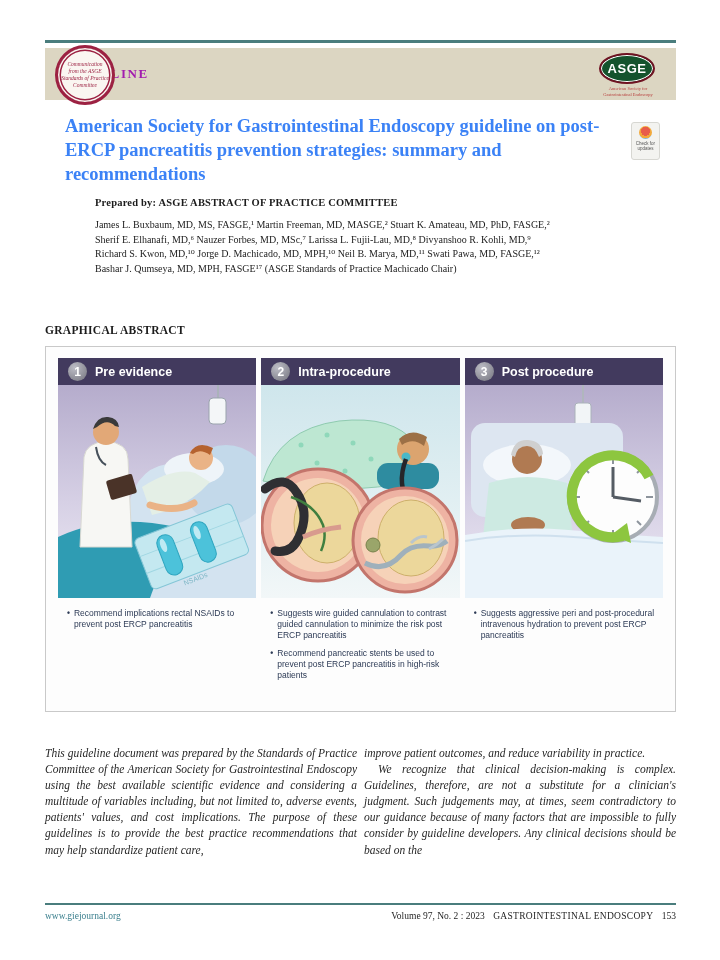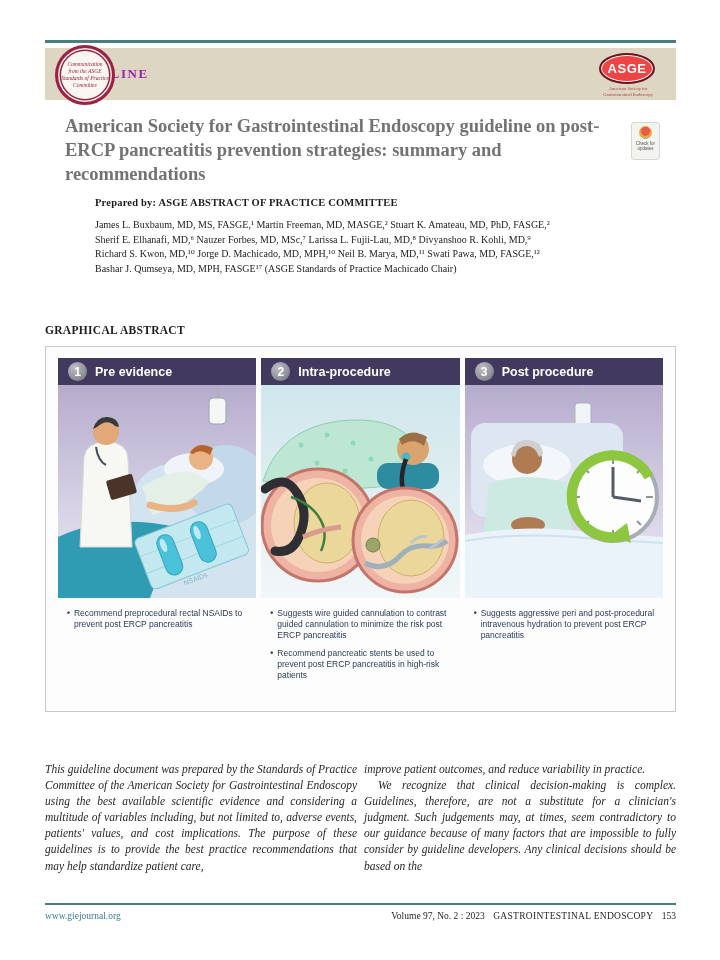--- a/index.html
+++ b/index.html
@@ -13,27 +13,27 @@
   
   .rule-top { position:absolute; left:45px; top:40px; width:631px; height:3px; background:#4a7d7d; }
   .band { position:absolute; left:45px; top:48px; width:631px; height:52px; background:#dcd6c2; }
   .band-label { position:absolute; left:15px; right:0; top:18px; text-align:left;
     font-size:13px; font-weight:bold; letter-spacing:1.6px; color:#a21caf; }
   .stamp { position:absolute; left:55px; top:45px; width:60px; height:60px; border-radius:50%;
     background:#faf6f1; border:3px solid #9c2142; box-shadow: inset 0 0 0 1.5px #faf6f1, inset 0 0 0 3px #9c2142;
     display:flex; flex-direction:column; justify-content:center; align-items:center; text-align:center; padding:4px; }
   .stamp-line { font-size:5.5px; color:#9c2142; font-style:italic; line-height:1.25; white-space:nowrap; }
   .asge-logo { position:absolute; left:599px; top:53px; width:58px; text-align:center; }
-  .asge-oval { width:56px; height:31px; background:#ef4444; border:2px solid #6f1222; border-radius:50%;
+  .asge-oval { width:56px; height:31px; background:#14532d; border:2px solid #6f1222; border-radius:50%;
     color:#ffffff; font-family:"Liberation Sans",sans-serif; font-weight:bold; font-size:13px;
     line-height:27px; letter-spacing:0.5px; box-shadow: inset 0 0 0 1px #ffffff; }
   .asge-sub { font-size:4.5px; color:#b8413f; margin-top:2px; line-height:1.25; }
 
   
-  .title { position:absolute; left:65px; top:114px; width:556px; color:#737373;
+  .title { position:absolute; left:65px; top:114px; width:556px; color:#3b82f6;
     font-size:18.5px; font-weight:bold; line-height:1.3; }
   .update-badge { position:absolute; left:631px; top:122px; width:29px; height:38px;
     background:#f3f3f0; border:1px solid #d7d7d2; border-radius:3px;
     display:flex; flex-direction:column; align-items:center; padding-top:3px; }
   .badge-dot { width:13px; height:13px; border-radius:50%;
     background: radial-gradient(circle at 50% 40%, #e85d4a 0 45%, #f2a93b 45% 70%, #7fb5d5 70% 100%); }
   .badge-text { font-family:"Liberation Sans",sans-serif; font-size:4.5px; color:#555;
     text-align:center; line-height:1.2; margin-top:2px; }
   .prepared { position:absolute; left:95px; top:197px; font-size:10.5px; font-weight:bold; letter-spacing:0.2px; }
   .authors { position:absolute; left:95px; top:218px; width:552px; font-size:10px; font-weight:normal; line-height:1.45; }
@@ -54,21 +54,21 @@
   .illus { height:213px; background: linear-gradient(180deg,#b5accc 0%, #d6d0e5 55%, #efecf5 100%);
     position:relative; overflow:hidden; flex:none; }
   .illus svg { position:absolute; inset:0; }
   .bullets { padding:10px 4px 0 9px; }
   .bullet { display:flex; gap:4px; margin-bottom:7px;
     font-family:"Liberation Sans",sans-serif; font-size:8.5px; line-height:1.3; color:#2c3a55; }
   .bullet::before { content:"\2022"; font-weight:bold; color:#2c3a55; }
 
   
   .col { position:absolute; top:745px; width:312px; font-style:italic; font-size:11.5px;
-    line-height:1.4; text-align:justify; color:#262626;margin-top:16px; }
+    line-height:1.4; text-align:justify; color:#262626; }
   .col-left { left:45px; }
   .col-right { left:364px; }
   .col p { margin:0; }
   .col p + p { text-indent:14px; }
 
   
   .rule-bottom { position:absolute; left:45px; top:903px; width:631px; height:2px; background:#4a7d7d; }
   .footer-left { position:absolute; left:45px; top:911px; font-size:9.5px; color:#3a7f8d; }
   .footer-right { position:absolute; right:44px; top:911px; font-size:9.5px; color:#1f1f1f; }
   .footer-right span { margin-left:6px; }
@@ -139,21 +139,21 @@
               <line x1="82" y1="170" x2="186" y2="170" stroke="#9fd6e2" stroke-width="1"></line>
               <rect x="102" y="140" width="17" height="42" rx="8.5" fill="#4cc2da" stroke="#2ea5bf"></rect>
               <rect x="138" y="140" width="17" height="42" rx="8.5" fill="#4cc2da" stroke="#2ea5bf"></rect>
               <ellipse cx="108" cy="150" rx="3" ry="7" fill="#bfeaf3"></ellipse>
               <ellipse cx="144" cy="150" rx="3" ry="7" fill="#bfeaf3"></ellipse>
               <text x="126" y="195" font-size="7" fill="#7fb7c6" text-anchor="middle" font-family="Liberation Sans, sans-serif">NSAIDs</text>
             </g>
           </svg>
         </div>
         <div class="bullets">
-          <div class="bullet">Recommend preprocedural rectal NSAIDs to prevent post ERCP pancreatitis</div>
+          <div class="bullet">Recommend implications rectal NSAIDs to prevent post ERCP pancreatitis</div>
         </div>
       </div>
 
       <div class="panel">
         <div class="panel-header">
           <div class="num-circle">2</div>
           <div class="panel-title">Intra-procedure</div>
         </div>
         <div class="illus" style="background: linear-gradient(180deg,#cfe6ec 0%, #e3f0f3 60%, #f2f7f8 100%);">
           <svg viewBox="0 0 199 213" width="199" height="213">

